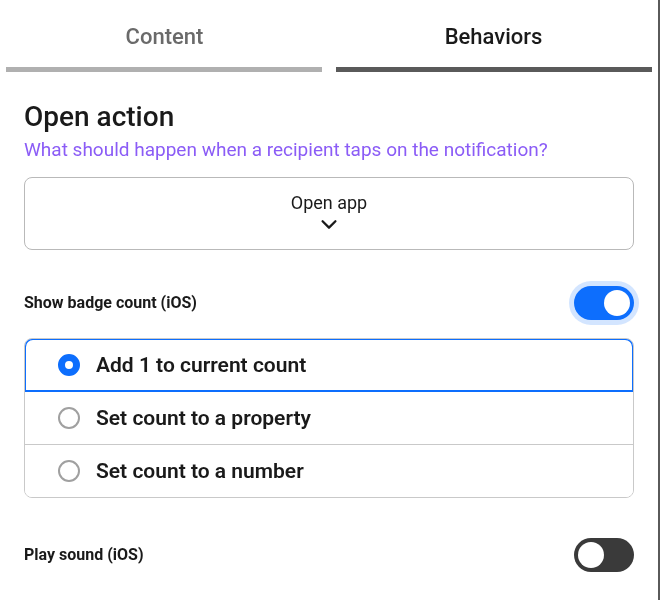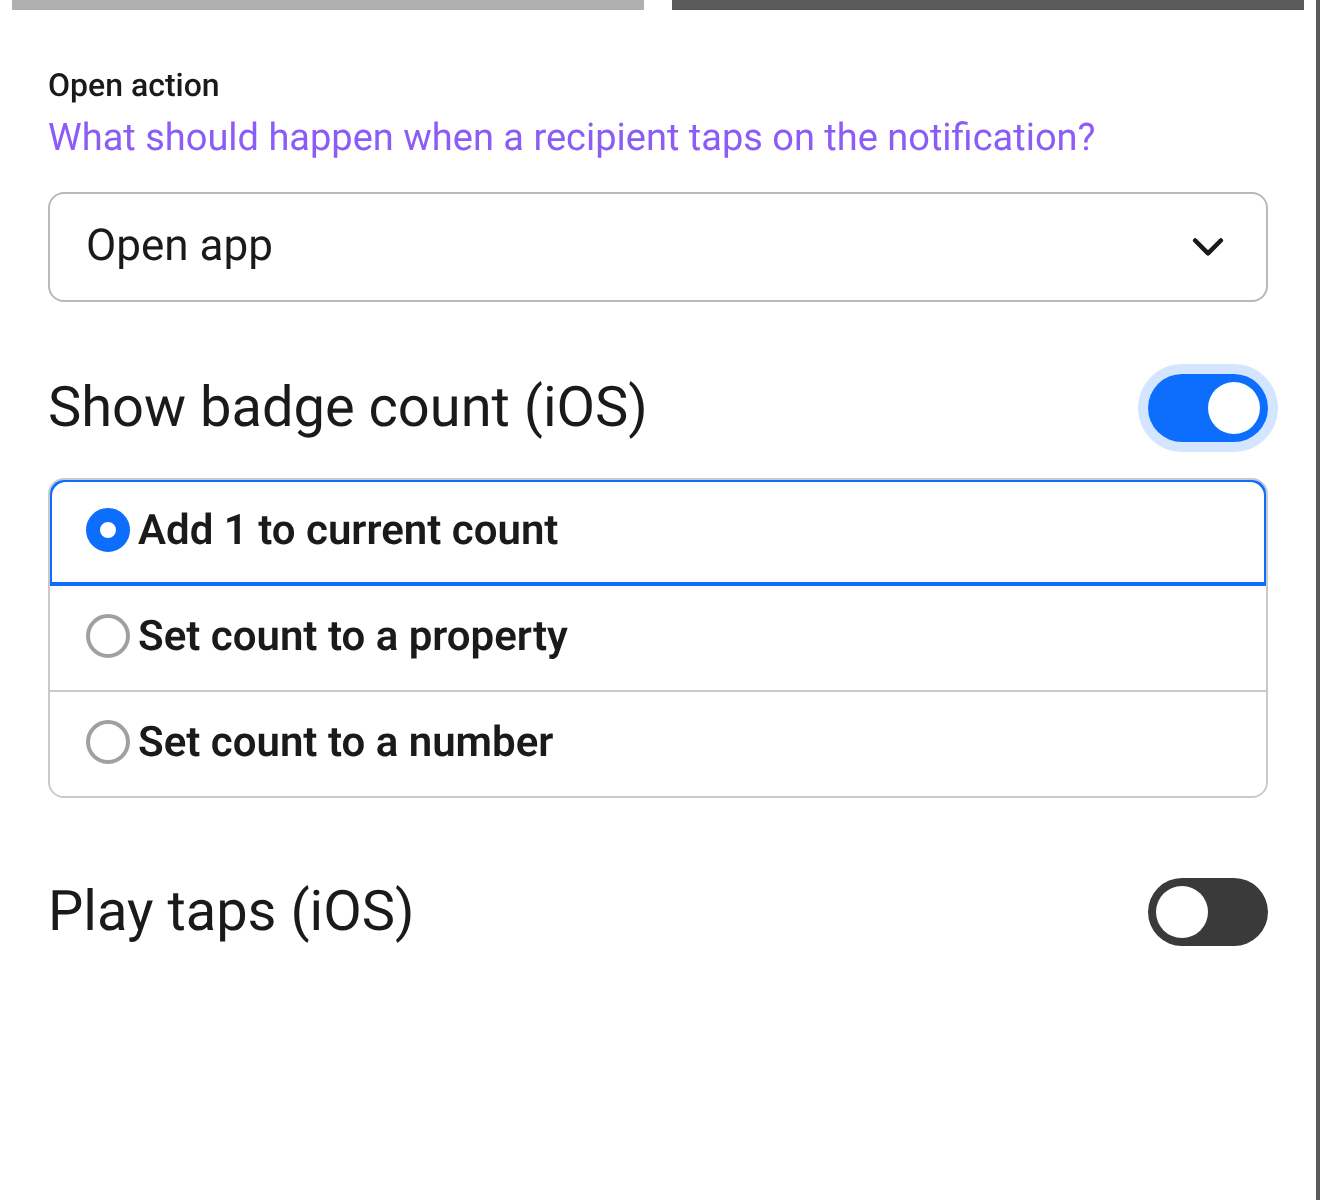--- a/index.html
+++ b/index.html
@@ -49,60 +49,61 @@
     }
     .tab-underline .bar.active {
       background: #5a5a5a;
     }
 
     .content {
       padding: 28px 24px 0 24px;
     }
 
     .section-title {
-      font-size: 16px;
+      font-size: 28px;
       font-weight: 500;
       margin-bottom: 4px;
     }
     .section-sub {
       font-size: 19px;
       color: #8b5cf6;
       margin-bottom: 14px;
       line-height: 1.35;
     }
 
     
     .select {
       width: 100%;
       border: 1px solid #b9b9b9;
       border-radius: 8px;
       padding: 14px 18px;
-      font-size: 22px;
+      font-size: 18px;
       display: flex;
       align-items: center;
       justify-content: space-between;
       cursor: pointer;
       background: #fff;
+      flex-direction: column;
     }
     .chevron {
       width: 22px;
       height: 22px;
     }
 
     
     .toggle-row {
       display: flex;
       align-items: center;
       justify-content: space-between;
       margin-top: 36px;
       margin-bottom: 18px;
     }
     .toggle-label {
-      font-size: 28px;
-      font-weight: 400;
+      font-size: 16px;
+      font-weight: 700;
     }
 
     
     .toggle {
       position: relative;
       width: 60px;
       height: 34px;
       border-radius: 17px;
       cursor: pointer;
       flex-shrink: 0;
@@ -126,22 +127,23 @@
     .toggle.off .knob { left: 4px; }
 
     
     .radio-list {
       border: 1px solid #c9c9c9;
       border-radius: 8px;
       overflow: hidden;
     }
     .radio-item {
       display: flex;
-      padding: 14px 18px;
-      gap: 4px;
+      align-items: center;
+      padding: 14px 33px;
+      gap: 16px;
       cursor: pointer;
       font-size: 21px;
       font-weight: 600;
       border-top: 1px solid #c9c9c9;
       background: #fff;
     }
     .radio-item:first-child {
       border-top: none;
     }
     .radio-item.selected {
@@ -172,20 +174,24 @@
       align-items: center;
       justify-content: space-between;
       margin-top: 40px;
     }
   </style>
 </head>
 <body>
 
 <div class="container">
 
+  <div class="tabs">
+    <div class="tab">Content</div>
+    <div class="tab active">Behaviors</div>
+  </div>
   <div class="tab-underline">
     <div class="bar"></div>
     <div class="bar active"></div>
   </div>
 
   <div class="content">
 
     <div>
       <div class="section-title">Open action</div>
       <div class="section-sub">What should happen when a recipient taps on the notification?</div>
@@ -213,20 +219,20 @@
         <div class="radio unchecked"></div>
         <span>Set count to a property</span>
       </div>
       <div class="radio-item">
         <div class="radio unchecked"></div>
         <span>Set count to a number</span>
       </div>
     </div>
 
     <div class="play-sound-row">
-      <div class="toggle-label">Play taps (iOS)</div>
+      <div class="toggle-label">Play sound (iOS)</div>
       <div class="toggle off">
         <div class="knob"></div>
       </div>
     </div>
 
   </div>
 </div>
 
 </body></html>

